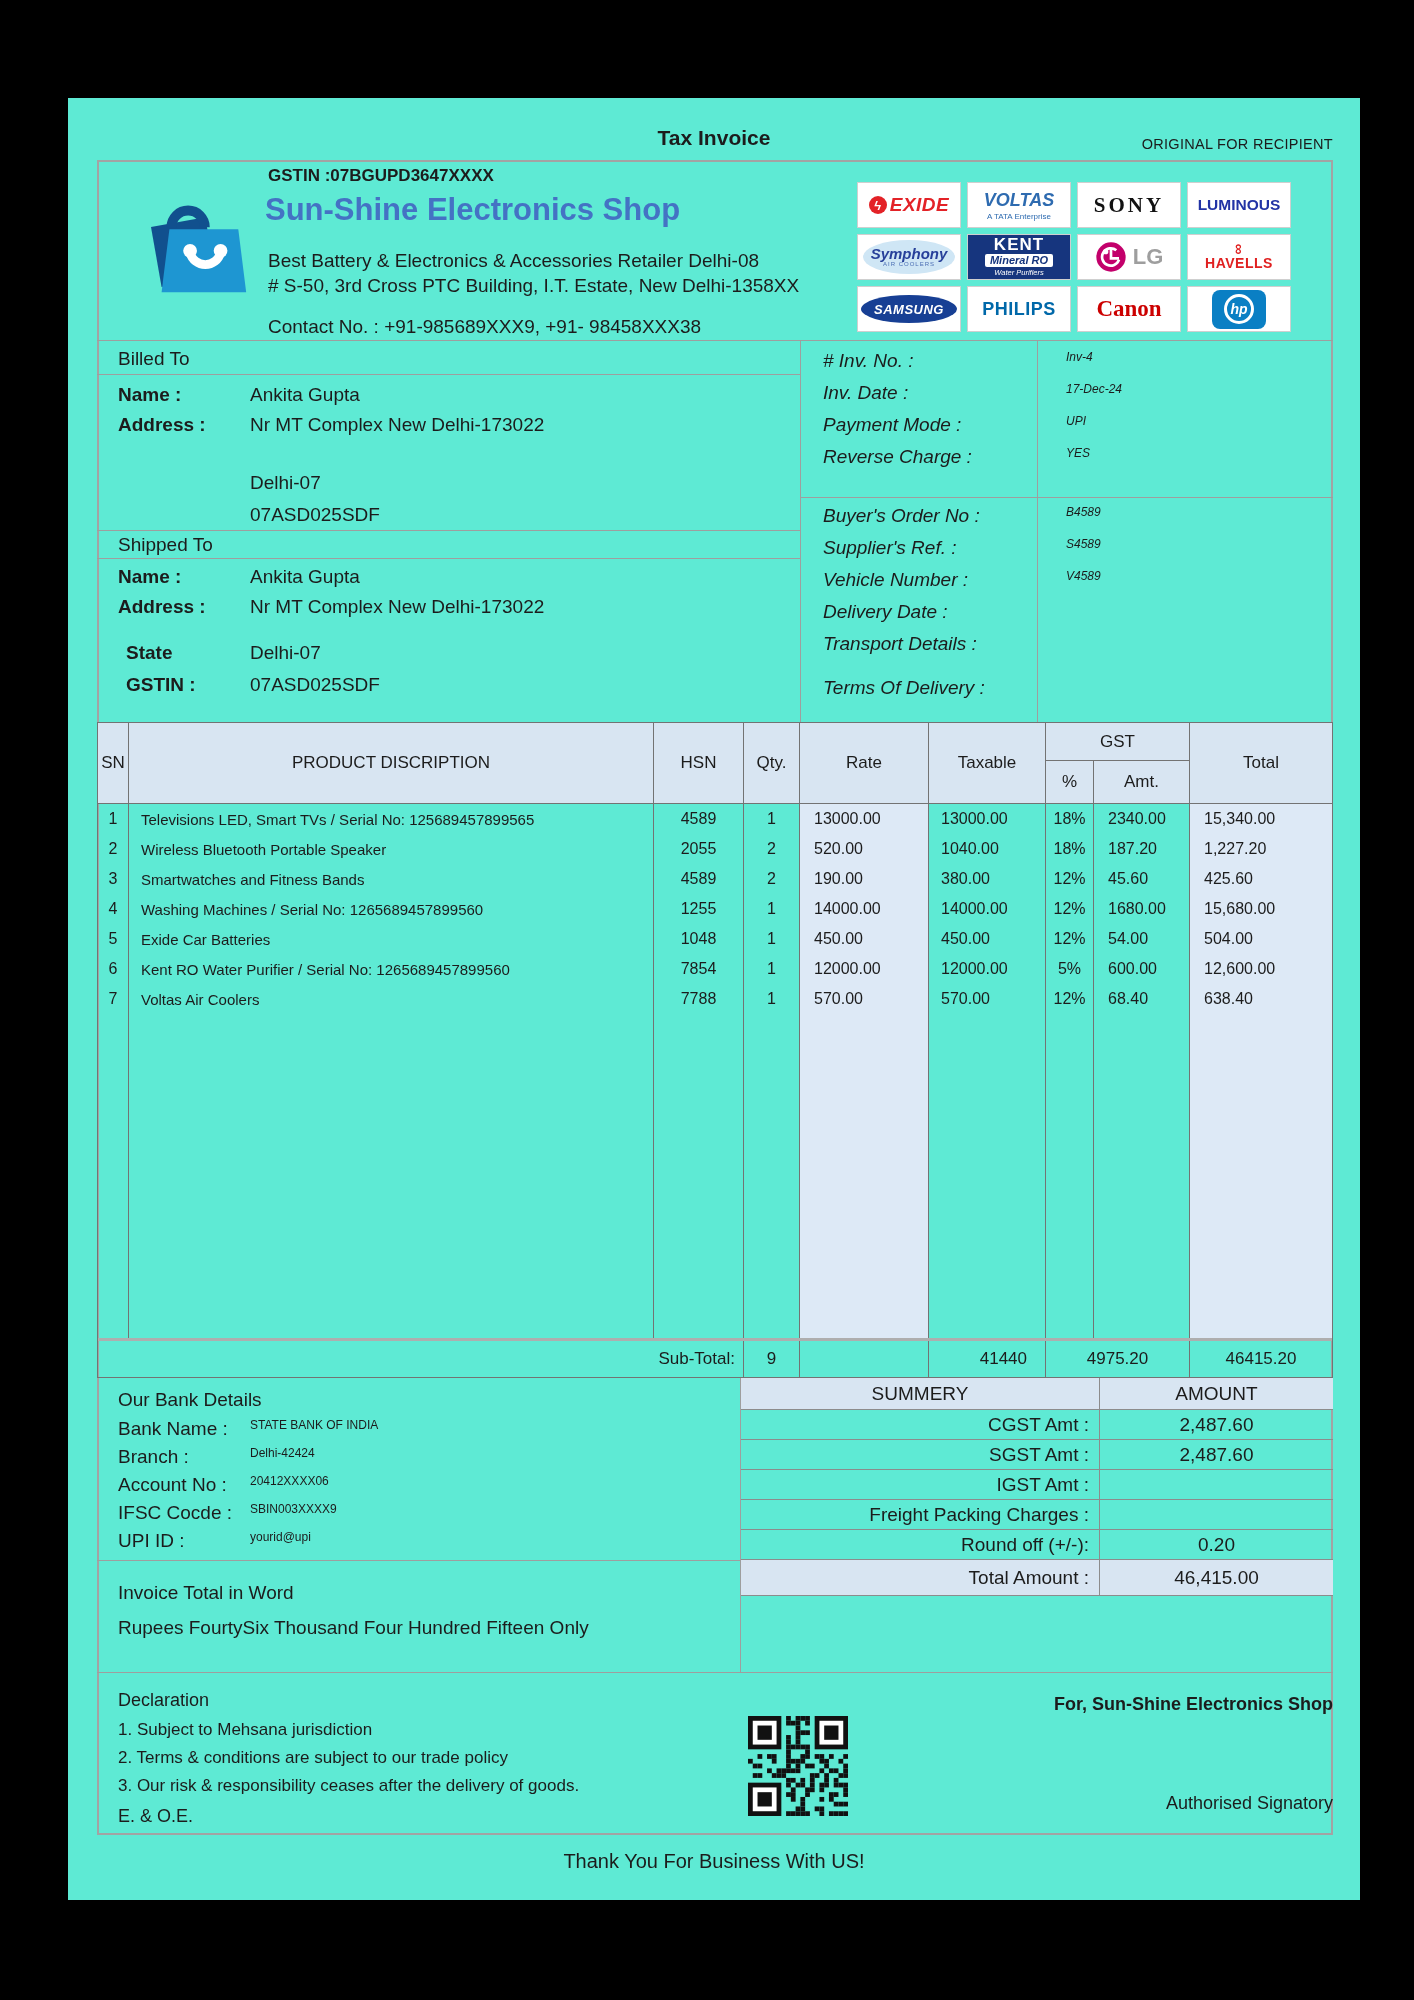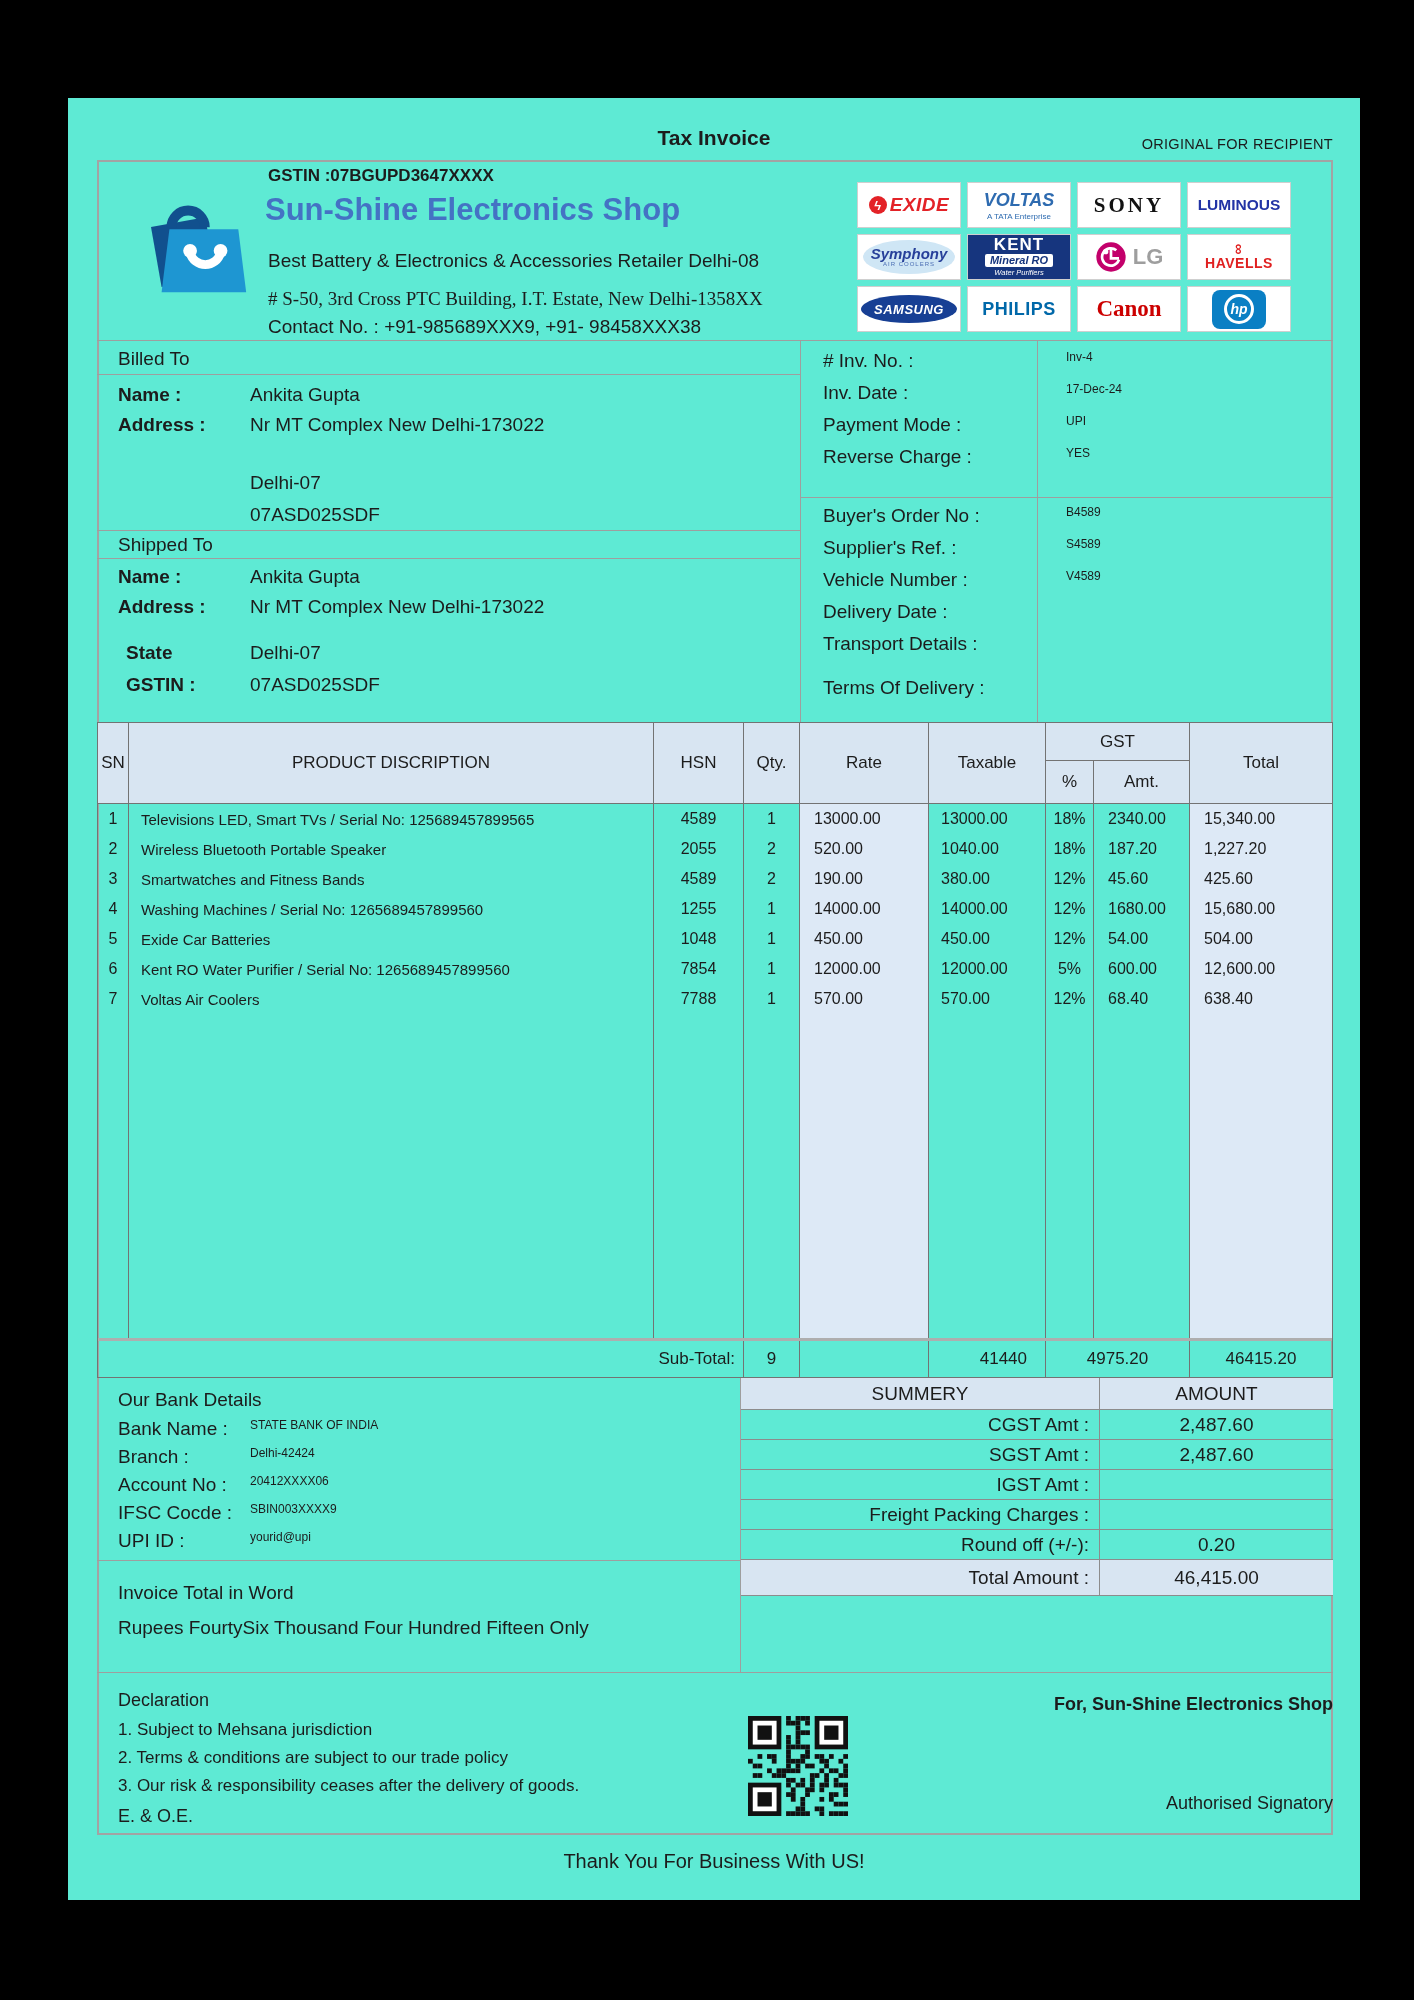--- a/index.html
+++ b/index.html
@@ -9,21 +9,21 @@
   .line{position:absolute;background:#9e9e9e;}
   .main-box{position:absolute;left:29px;top:62px;width:1236px;height:1675px;border:2px solid #a3a3a3;box-sizing:border-box;pointer-events:none;}
 
   .doc-title{position:absolute;left:0;top:28px;width:100%;text-align:center;font-size:21px;font-weight:600;}
   .copy-label{position:absolute;top:38px;right:27px;font-size:14.5px;letter-spacing:.3px;}
 
   
   .gstin{position:absolute;left:200px;top:68px;font-size:17px;font-weight:600;}
   .shop-name{position:absolute;left:197px;top:94px;font-size:31px;font-weight:bold;color:#4472c4;}
   .shop-tag{position:absolute;left:200px;top:152px;font-size:19px;}
-  .shop-addr{position:absolute;left:200px;top:190px;font-size:19px;font-family:Liberation Serif, serif;}
+  .shop-addr{position:absolute;left:200px;top:177px;font-size:19px;}
   .shop-contact{position:absolute;left:200px;top:218px;font-size:19px;}
   .logo{position:absolute;left:68px;top:84px;width:118px;height:118px;}
 
   .brand-grid{position:absolute;left:789px;top:84px;display:grid;grid-template-columns:repeat(4,104px);grid-auto-rows:46px;gap:6px;}
   .bcell{border:1px solid #cfcfcf;background:#fff;display:flex;align-items:center;justify-content:center;flex-direction:column;overflow:hidden;box-sizing:border-box;}
   .exide-row{display:flex;align-items:center;gap:3px;}
   .exide-dot{width:18px;height:18px;border-radius:50%;background:#e32227;color:#fff;font-size:13px;font-weight:bold;display:flex;align-items:center;justify-content:center;}
   .exide-word{color:#e32227;font-style:italic;font-weight:800;font-size:19px;letter-spacing:.5px;}
   .voltas-word{color:#2e6bb0;font-style:italic;font-weight:900;font-size:18px;}
   .voltas-sub{color:#2e6bb0;font-size:8px;margin-top:1px;}
@@ -46,21 +46,21 @@
   .canon-word{font-family:"Liberation Serif","DejaVu Serif",serif;color:#c00;font-weight:bold;font-size:23px;}
   .hp-sq{width:54px;height:39px;background:#0a7fc4;border-radius:8px;display:flex;align-items:center;justify-content:center;}
   .hp-circ{width:30px;height:30px;border:3px solid #fff;border-radius:50%;display:flex;align-items:center;justify-content:center;box-sizing:border-box;}
   .hp-word{color:#fff;font-style:italic;font-weight:bold;font-size:14px;}
 
   
   .band-label{position:absolute;font-size:19px;}
   .kv-label{position:absolute;font-size:19px;font-weight:bold;}
   .kv-value{position:absolute;font-size:19px;}
 
-  .meta-block{position:absolute;left:755px;width:500px;}
+  .meta-block{position:absolute;left:755px;width:500px;font-style:italic;}
   .meta-row{display:flex;height:32px;align-items:flex-start;}
   .meta-label{width:243px;font-size:19px;}
   .meta-value{font-size:12px;}
   #order-meta .meta-row:last-child{margin-top:12px;}
 
   
   .items-table{position:absolute;left:29px;top:624px;width:1236px;height:656px;display:flex;flex-direction:column;border:1px solid #737373;box-sizing:border-box;}
   .tcols{display:grid;grid-template-columns:30px 525px 90px 56px 129px 117px 48px 96px 1fr;}
   .thead{height:80px;background:#d8e5f2;border-bottom:1px solid #737373;grid-template-rows:38px 42px;font-size:17px;}
   .thead > div{display:flex;align-items:center;justify-content:center;border-left:1px solid #737373;box-sizing:border-box;}

